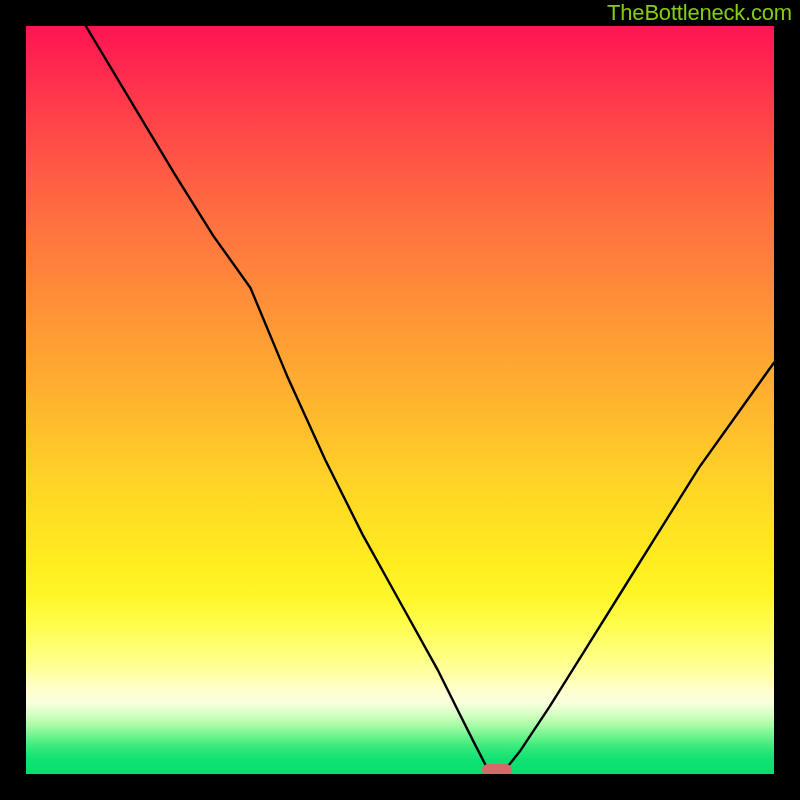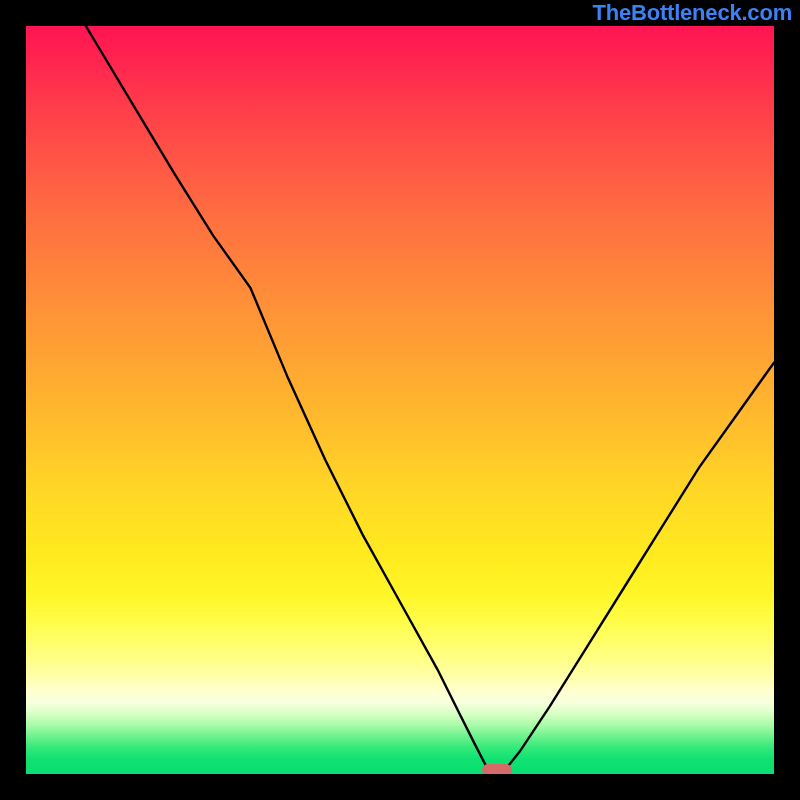--- a/index.html
+++ b/index.html
@@ -73,22 +73,22 @@
     height: 12px;
     background: #d46a6a;
     border-radius: 6px;
   }
   .watermark {
     position: absolute;
     top: 0;
     right: 8px;
     font-family: Arial, Helvetica, sans-serif;
     font-size: 22px;
-    font-weight: 700;
-    color: #3b82f6;
+    font-weight: 400;
+    color: #84cc16;
     letter-spacing: -0.2px;
     user-select: none;
   }
 </style>
 </head>
 <body>
 
 <div class="frame">
   <div class="watermark">TheBottleneck.com</div>
 

